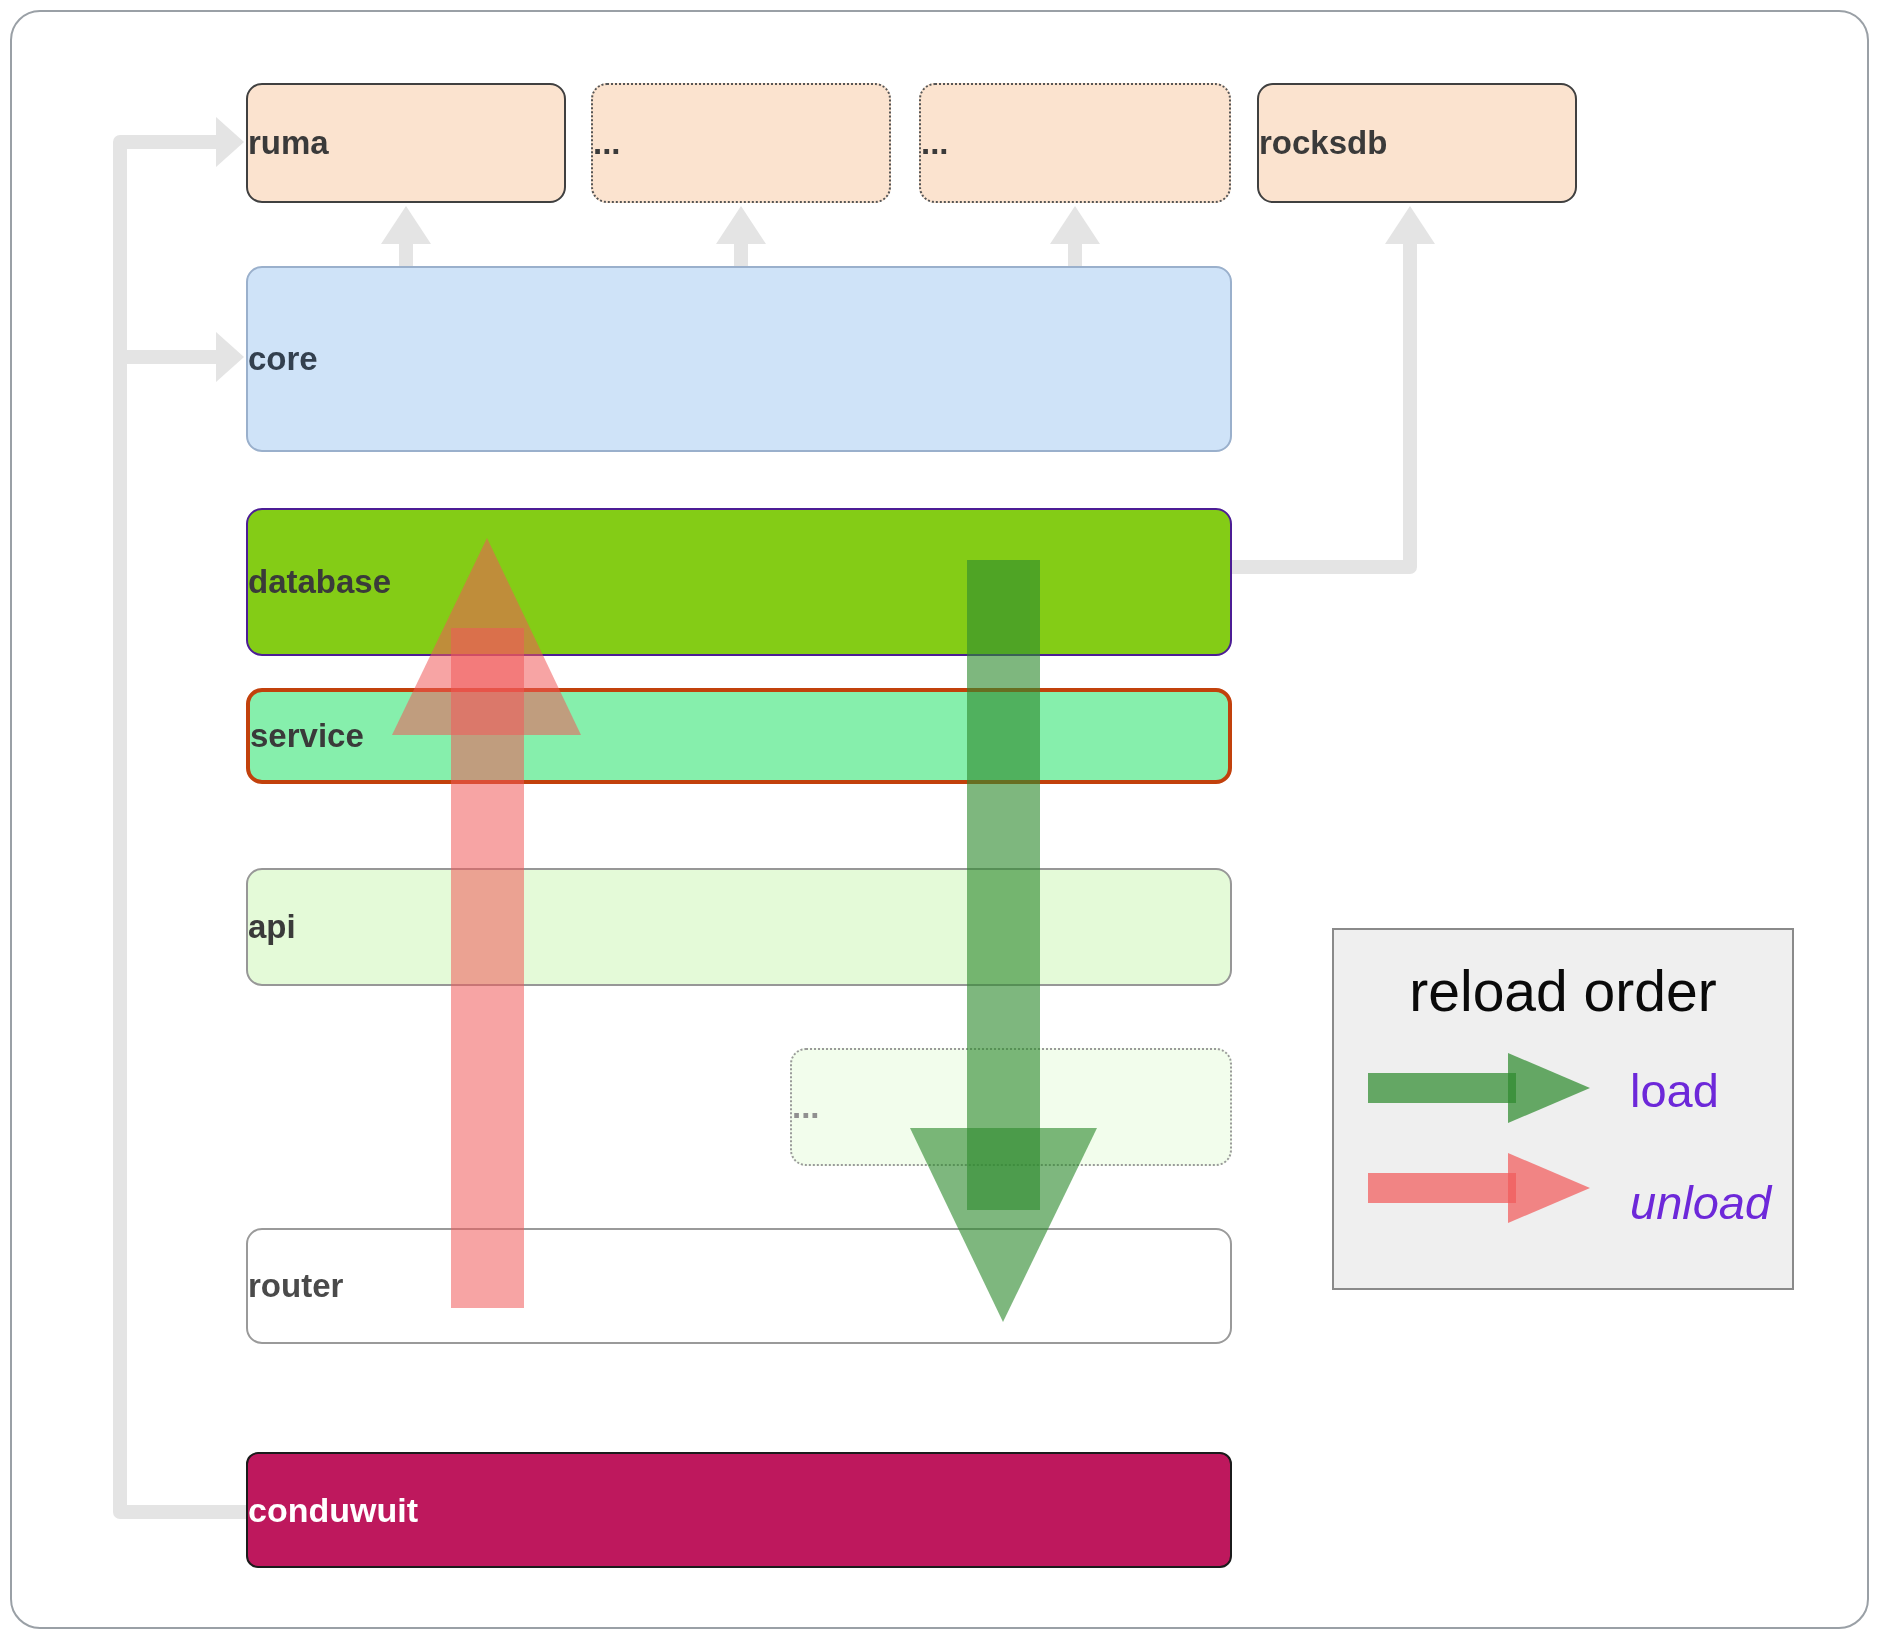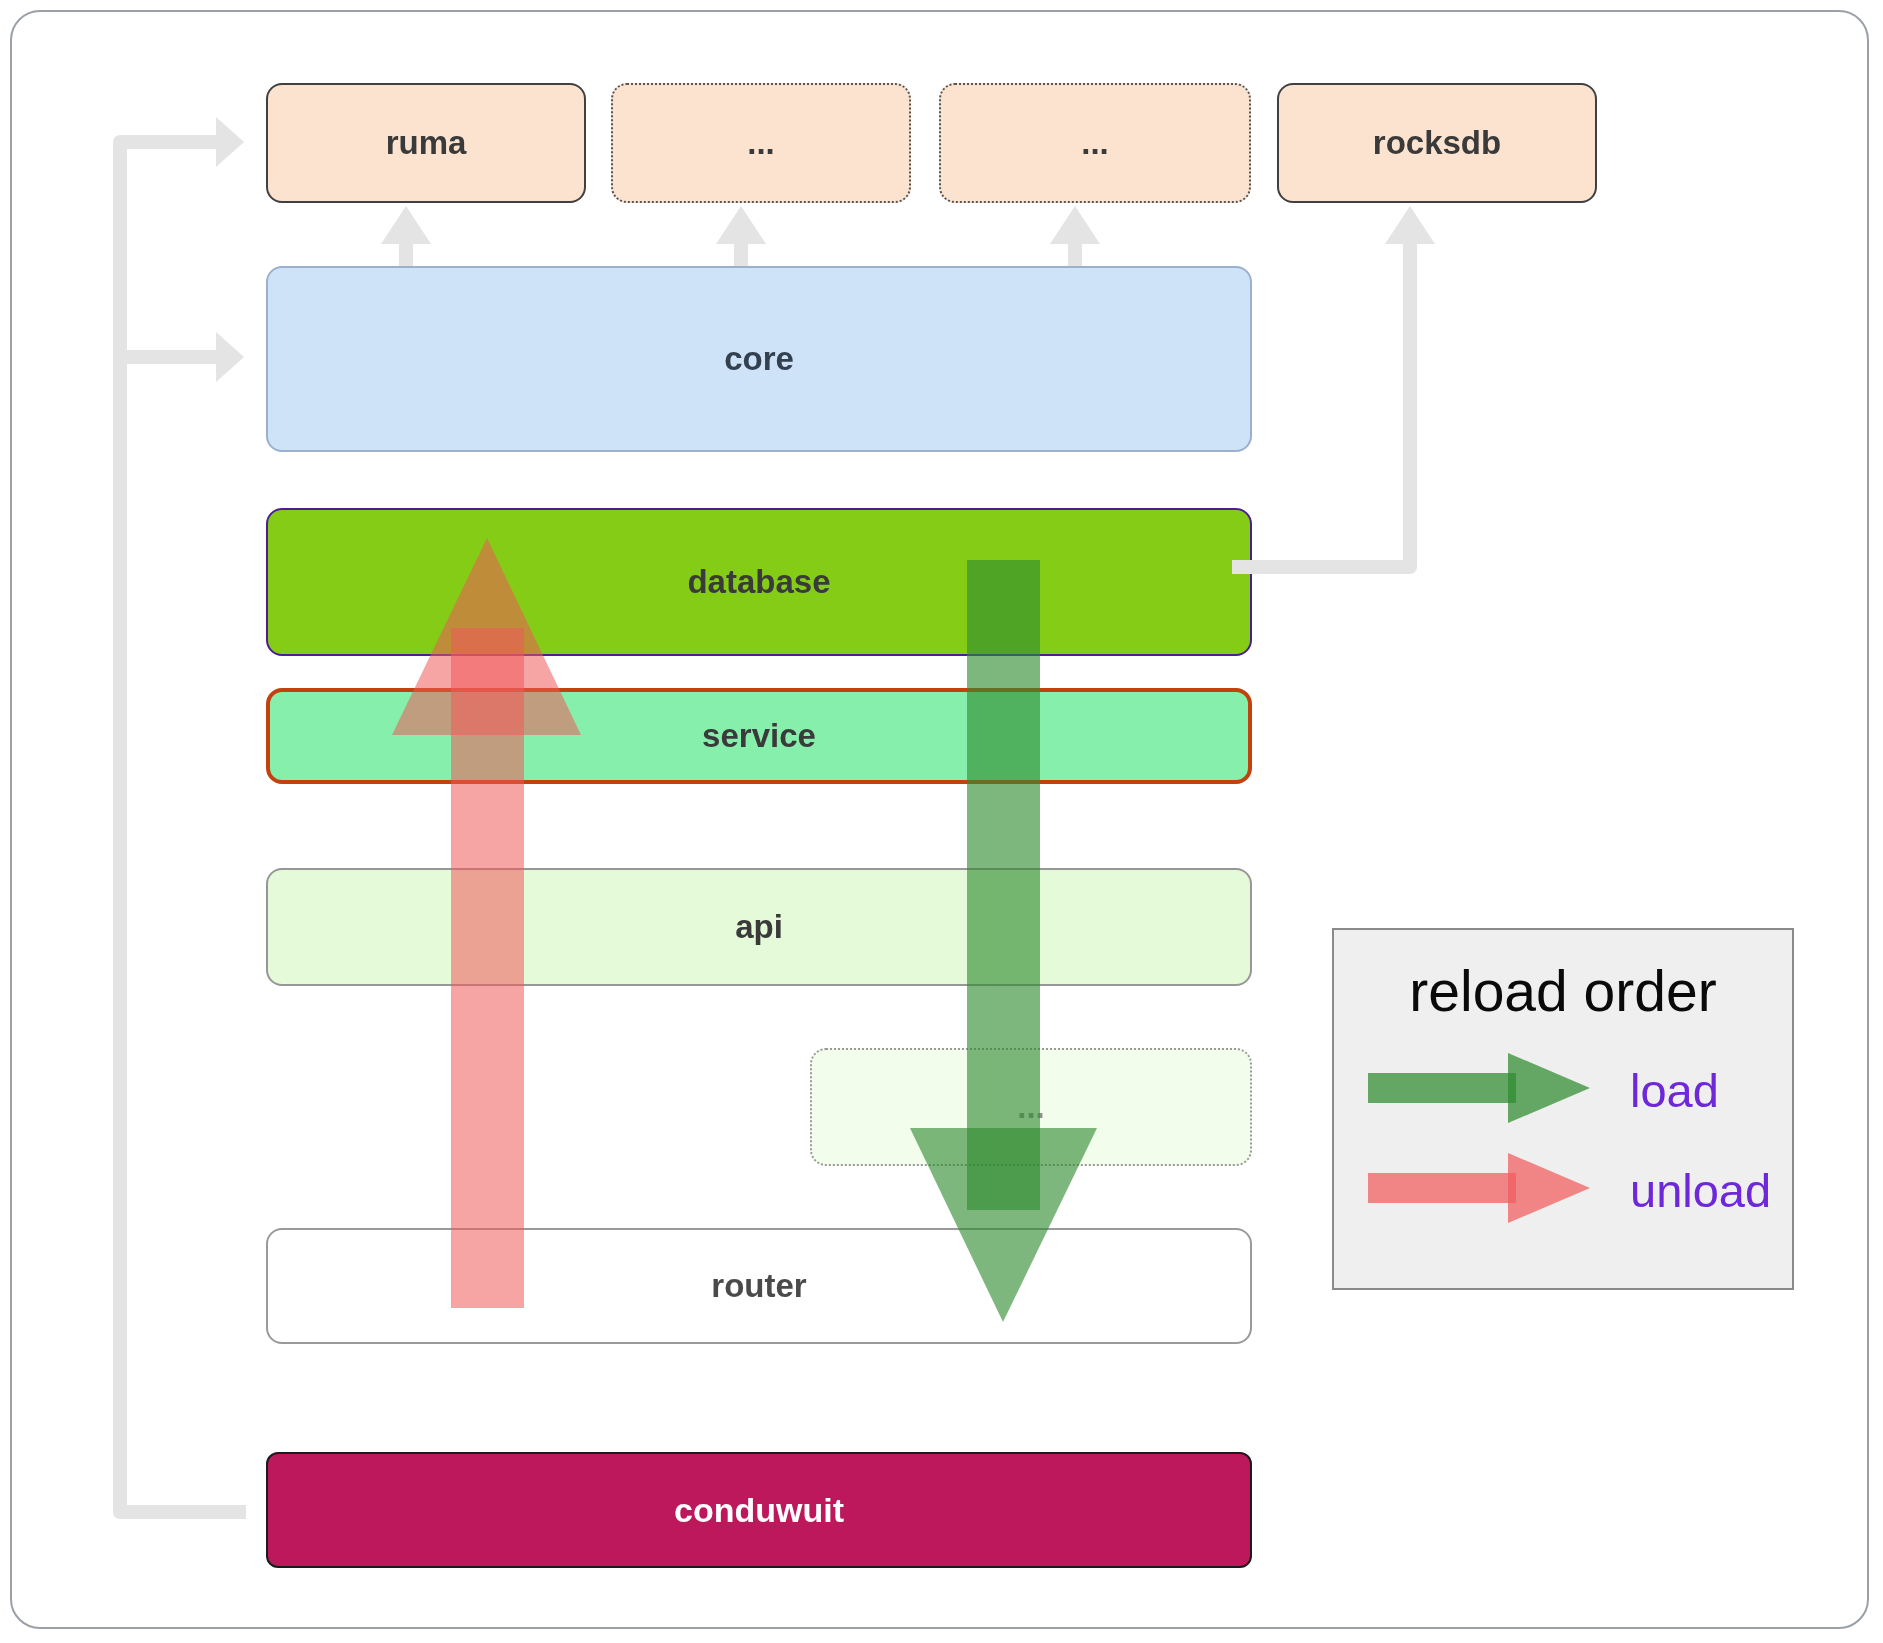--- a/index.html
+++ b/index.html
@@ -1,20 +1,20 @@
 <!DOCTYPE html>
 <html><head>
 <meta charset="utf-8">
 <style>
   html,body{margin:0;padding:0;background:#ffffff;font-family:"Liberation Sans",sans-serif;}
   .canvas{position:relative;width:1883px;height:1643px;background:#ffffff;overflow:hidden;}
   .outer-border{position:absolute;left:10px;top:10px;width:1859px;height:1619px;
     border:2px solid #9aa0a6;border-radius:30px;box-sizing:border-box;}
-  .node{position:absolute;display:flex;align-items:center;justify-content:center;
-    box-sizing:border-box;border-radius:16px;font-size:33px;font-weight:600;color:#3a3a3a;z-index:1;margin-left:20px;}
+  .node{position:absolute;display:flex;align-items:center;
+    box-sizing:border-box;border-radius:16px;font-size:33px;font-weight:600;color:#3a3a3a;z-index:1;}
   .node span{pointer-events:none;}
   .n-ruma{left:246px;top:83px;width:320px;height:120px;background:#fbe3cf;border:2px solid #404040;}
   .n-dep2{left:591px;top:83px;width:300px;height:120px;background:#fbe3cf;border:2px dotted #555555;}
   .n-dep3{left:919px;top:83px;width:312px;height:120px;background:#fbe3cf;border:2px dotted #555555;}
   .n-rocksdb{left:1257px;top:83px;width:320px;height:120px;background:#fbe3cf;border:2px solid #404040;}
   .n-core{left:246px;top:266px;width:986px;height:186px;background:#cfe3f8;border:2px solid #9ab0cc;color:#33404f;}
   .n-database{left:246px;top:508px;width:986px;height:148px;background:#84cc16;border:2px solid #4c1d95;}
   .n-service{left:246px;top:688px;width:986px;height:96px;background:#86efac;border:4px solid #c2410c;}
   .n-api{left:246px;top:868px;width:986px;height:118px;background:#e4fad8;border:2px solid #979797;}
   .n-admin{left:246px;top:1048px;width:442px;height:118px;background:#effce8;border:2px solid #9a9a9a;color:#909090;}
@@ -22,21 +22,21 @@
   .n-router{left:246px;top:1228px;width:986px;height:116px;background:#ffffff;border:2px solid #9a9a9a;color:#4a4a4a;}
   .n-conduwuit{left:246px;top:1452px;width:986px;height:116px;background:#be185d;border:2px solid #1b1b1b;
     border-radius:12px;color:#ffffff;font-weight:700;font-size:34px;}
   .legend{position:absolute;left:1332px;top:928px;width:462px;height:362px;background:#efefef;
     border:2px solid #8a8a8a;box-sizing:border-box;z-index:1;}
   .legend-title{position:absolute;left:0;top:28px;width:100%;text-align:center;
     font-size:57px;font-weight:500;color:#0a0a0a;}
   .legend-label{position:absolute;left:296px;height:50px;display:flex;align-items:center;
     font-size:47px;color:#6d28d9;}
   .legend-label.load{top:135px;}
-  .legend-label.unload{top:235px;}
+  .legend-label.unload{top:247px;font-style:italic;}
   .overlay{position:absolute;left:0;top:0;width:1883px;height:1643px;z-index:5;pointer-events:none;}
 </style>
 </head>
 <body>
 
 <div class="canvas">
 
   <div class="outer-border"></div>
 
   <div class="node n-ruma">

